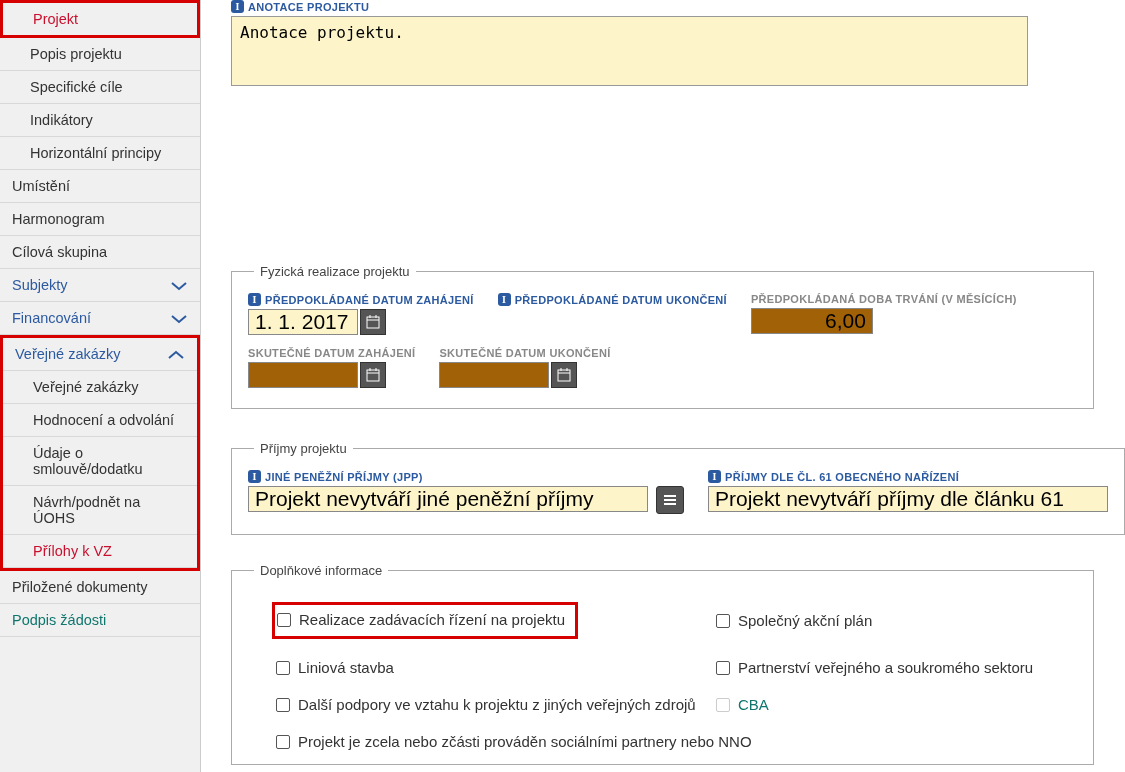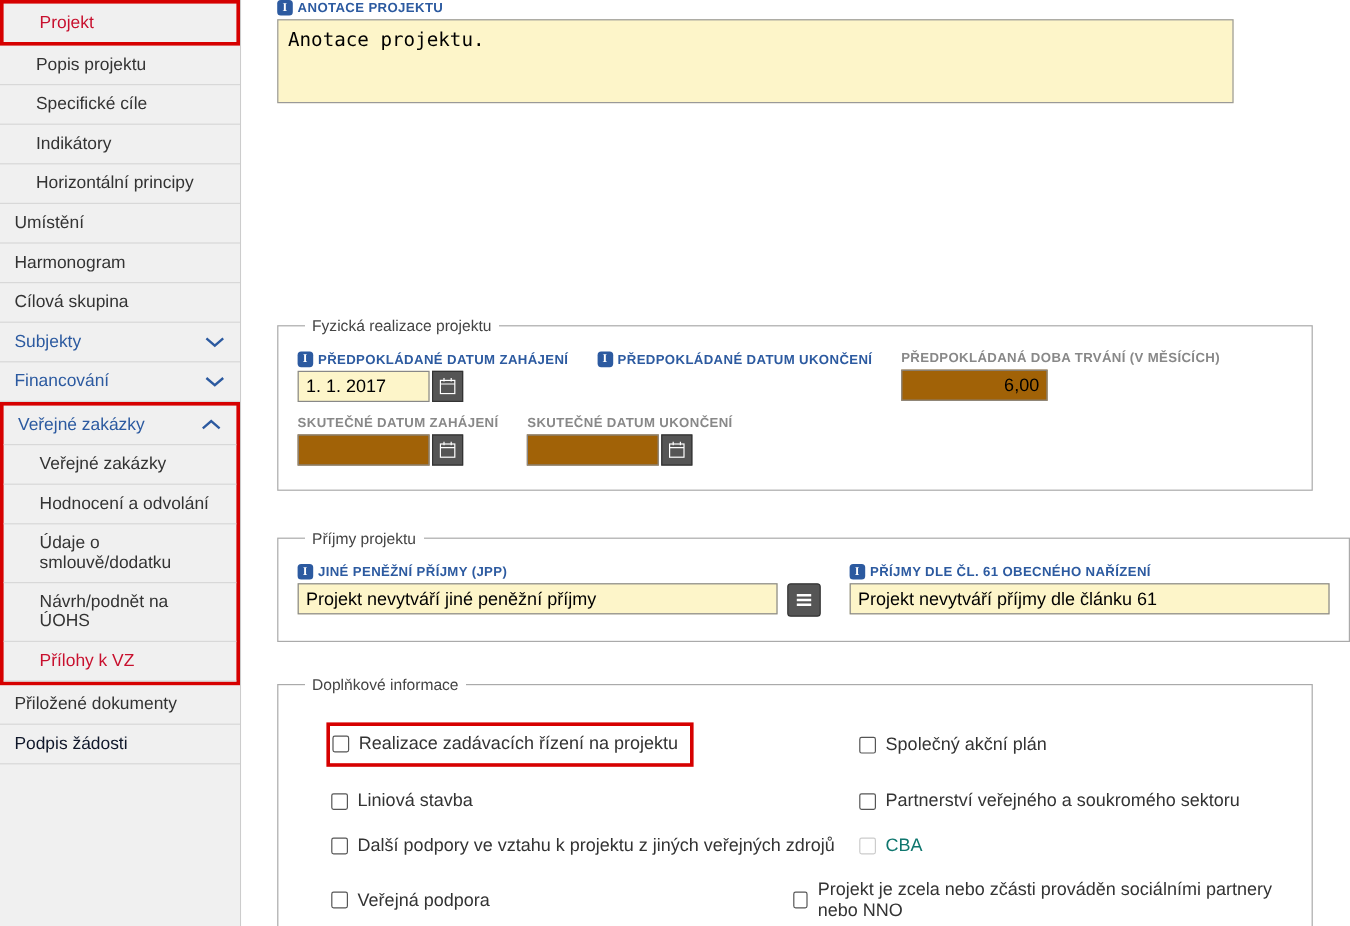--- a/index.html
+++ b/index.html
@@ -21,21 +21,21 @@
   border-bottom: 1px solid #d8d8d8;
   cursor: pointer;
   display: flex;
   justify-content: space-between;
   align-items: center;
   font-size: 14.5px;
 }
 .sidebar-item.sub { padding-left: 30px; }
 .sidebar-item.blue { color: #2c5aa0; }
 .sidebar-item.red { color: #c8102e; }
-.sidebar-item.muted { color: #0f172a; }
+.sidebar-item.muted { color: #0f766e; }
 .sidebar-item.highlight-red { border: 3px solid #d60000; }
 .sidebar-group-highlight { border: 3px solid #d60000; }
 .chevron {
   width: 18px; height: 12px; display: inline-block;
 }
 .main {
   flex: 1;
   padding: 0 0 20px 30px;
   background: #fff;
 }
@@ -86,21 +86,21 @@
   color: #444;
   padding: 0 6px;
   margin-left: 6px;
 }
 .row { display: flex; gap: 24px; }
 .date-group { display: flex; align-items: flex-end; }
 .input {
   height: 26px;
   border: 1px solid #888;
   padding: 2px 6px;
-  font-size: 15px;
+  font-size: 21px;
 }
 .input.yellow { background: #fdf5c9; }
 .input.gray { background: #a16207; }
 .input.w110 { width: 110px; }
 .input.w122 { width: 122px; }
 .input.w400 { width: 400px; }
 .input.right { text-align: right; }
 .cal-btn {
   width: 26px; height: 26px;
   background: #555;
@@ -346,24 +346,20 @@
           <div class="check-item col1">
               <div class="checkbox"></div>
               <span>Další podpory ve vztahu k projektu z jiných veřejných zdrojů</span>
             </div>
           <div class="check-item disabled">
               <div class="checkbox disabled"></div>
               <span>CBA</span>
             </div>
         </div>
         <div class="check-row">
-          <div class="check-item col1">
-              <div class="checkbox"></div>
-              <span>Veřejná podpora</span>
-            </div>
           <div class="check-item">
               <div class="checkbox"></div>
               <span>Projekt je zcela nebo zčásti prováděn sociálními partnery nebo NNO</span>
             </div>
         </div>
 
       </div>
     </fieldset>
   </div>
 </div>

